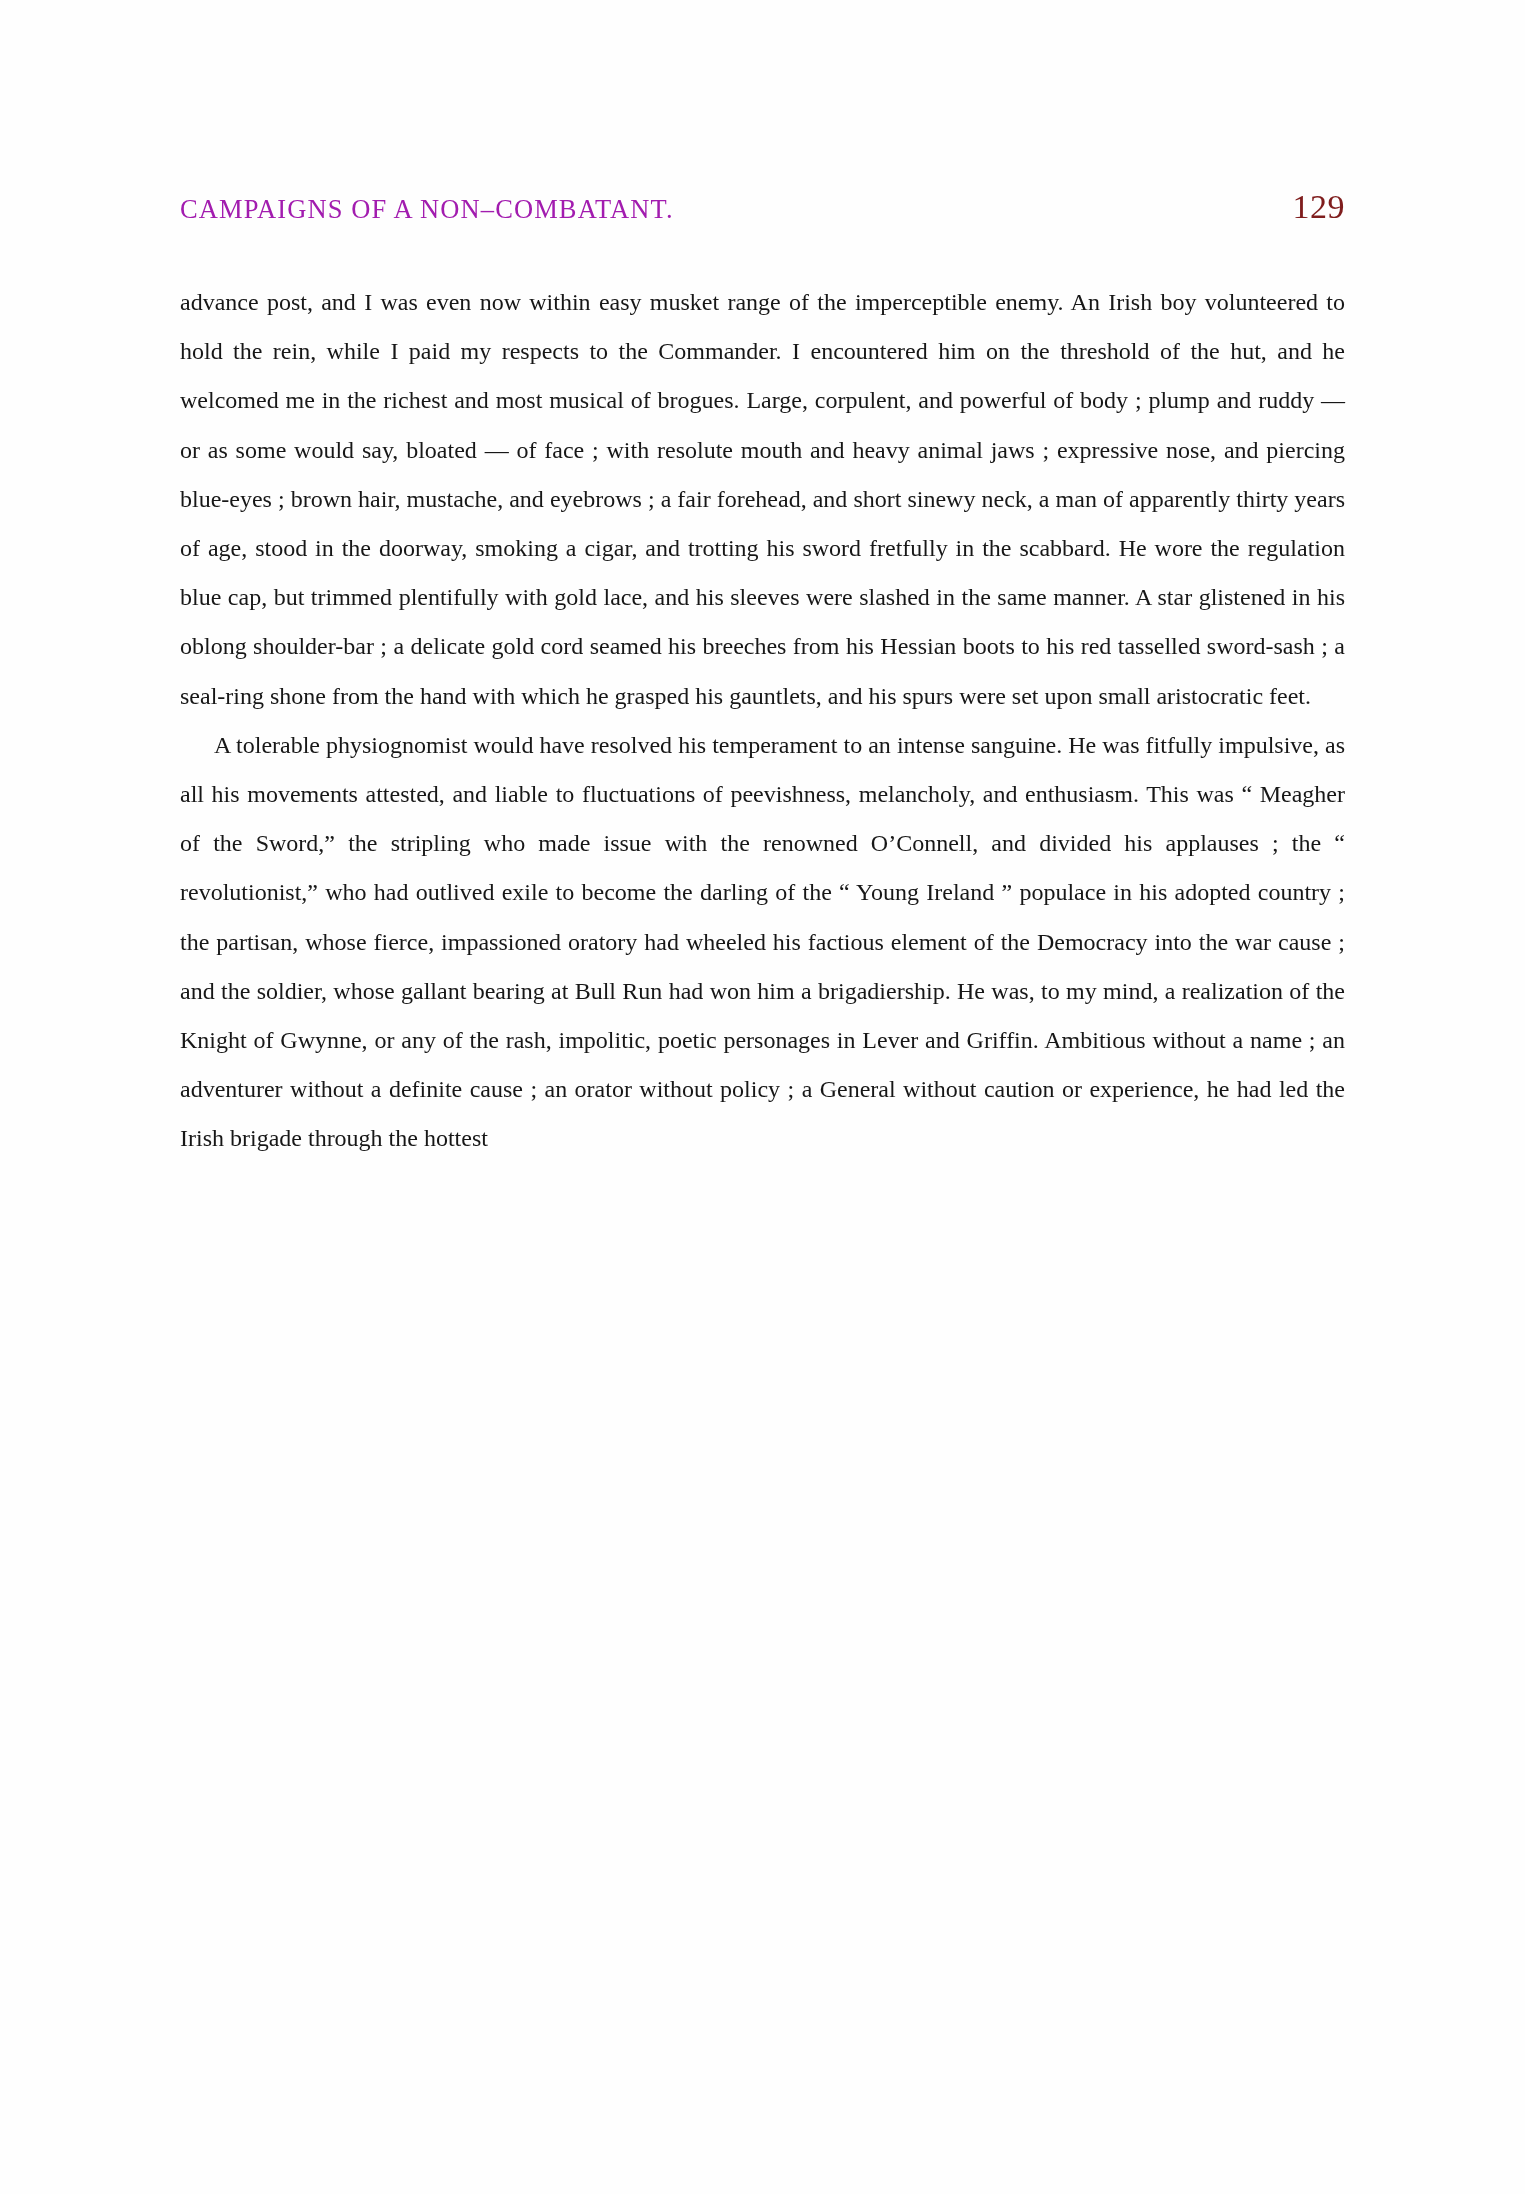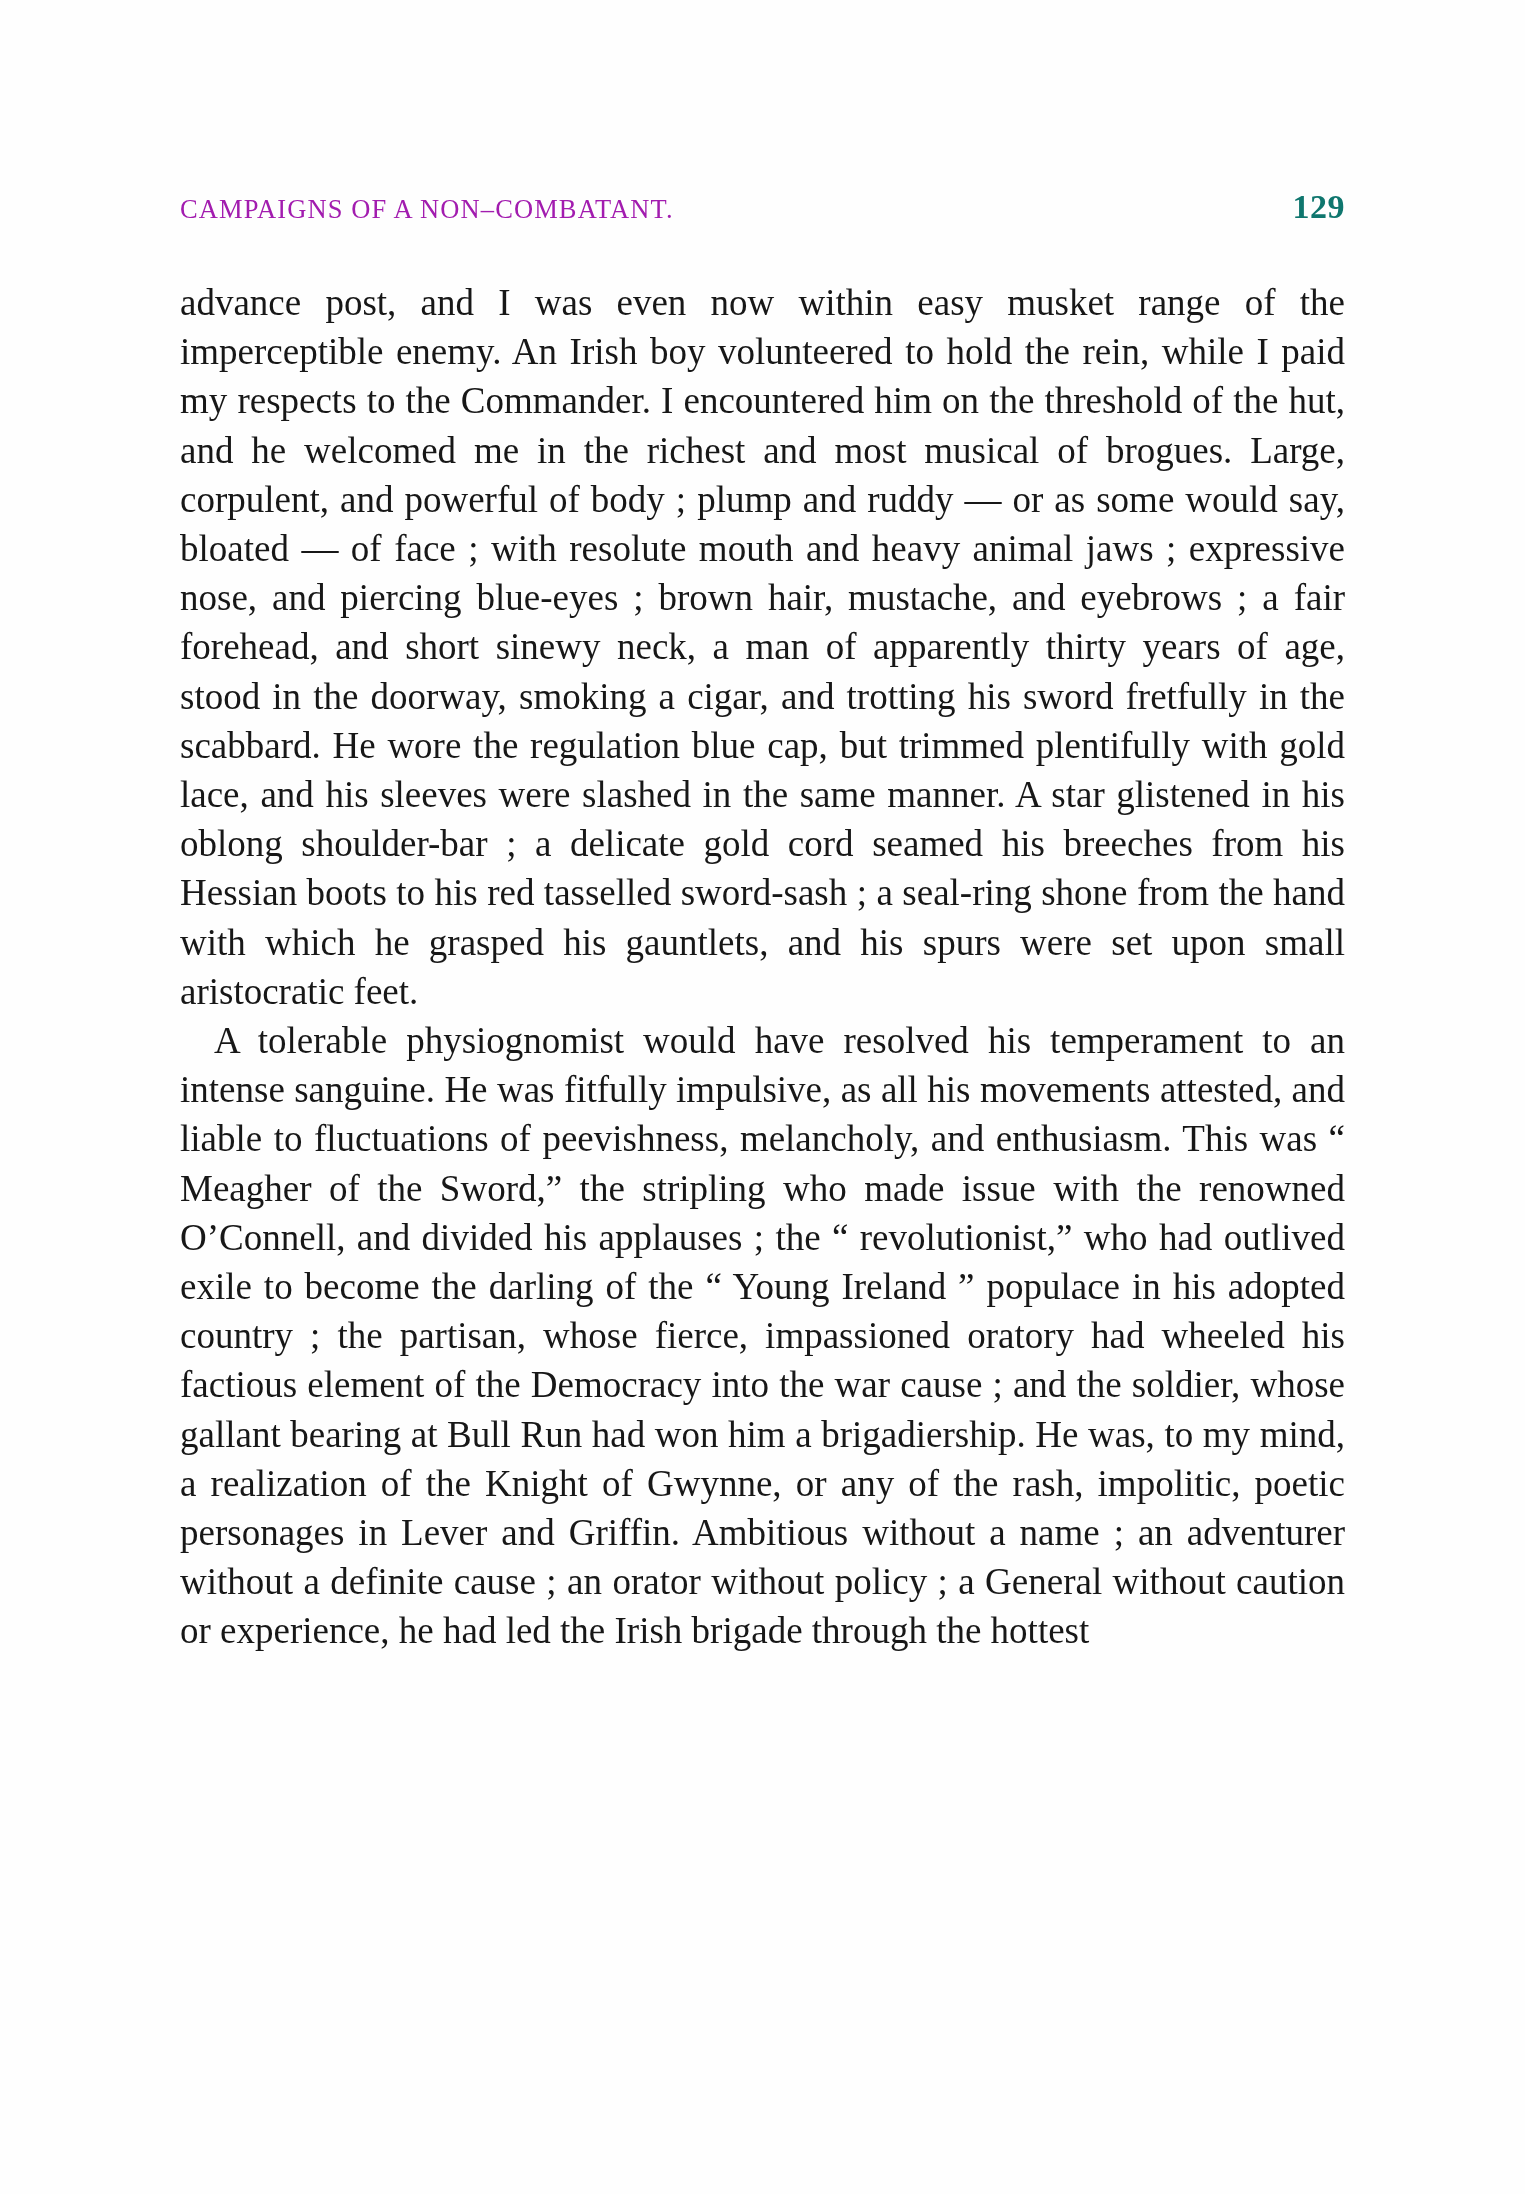--- a/index.html
+++ b/index.html
@@ -35,33 +35,33 @@
   .running-head {
     font-family: "Liberation Serif", serif;
     font-size: 26.5px;
     letter-spacing: 1.1px;
     color: #a21caf;
     white-space: nowrap;
   }
   .page-number {
     font-family: "Liberation Serif", serif;
     font-size: 34px;
-    font-weight: bold;
-    color: #0f766e;
+    font-weight: normal;
+    color: #7f1d1d;
     letter-spacing: 0.5px;
   }
   .body-text {
     position: absolute;
     top: 278px;
     left: 180px;
     width: 1165px;
   }
   p.para {
     margin: 0;
-    font-size: 37px;
+    font-size: 24px;
     line-height: 49.2px;
     text-align: justify;
     text-justify: inter-word;
     color: #171717;
     -webkit-hyphens: none;
     hyphens: none;
   }
   p.para + p.para {
     text-indent: 34px;
   }

